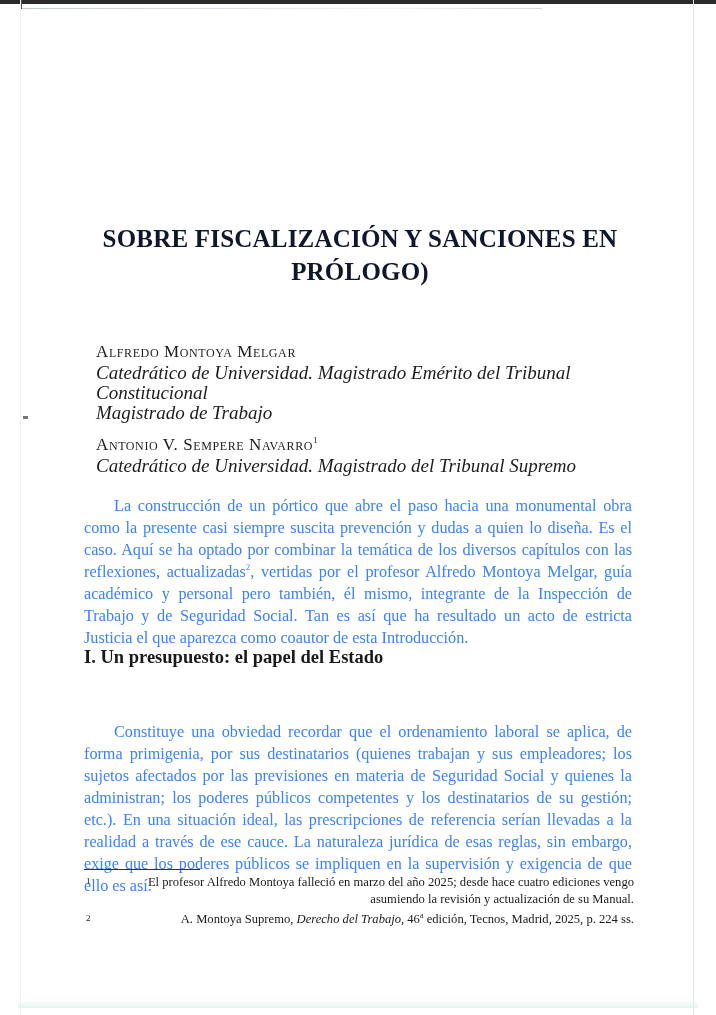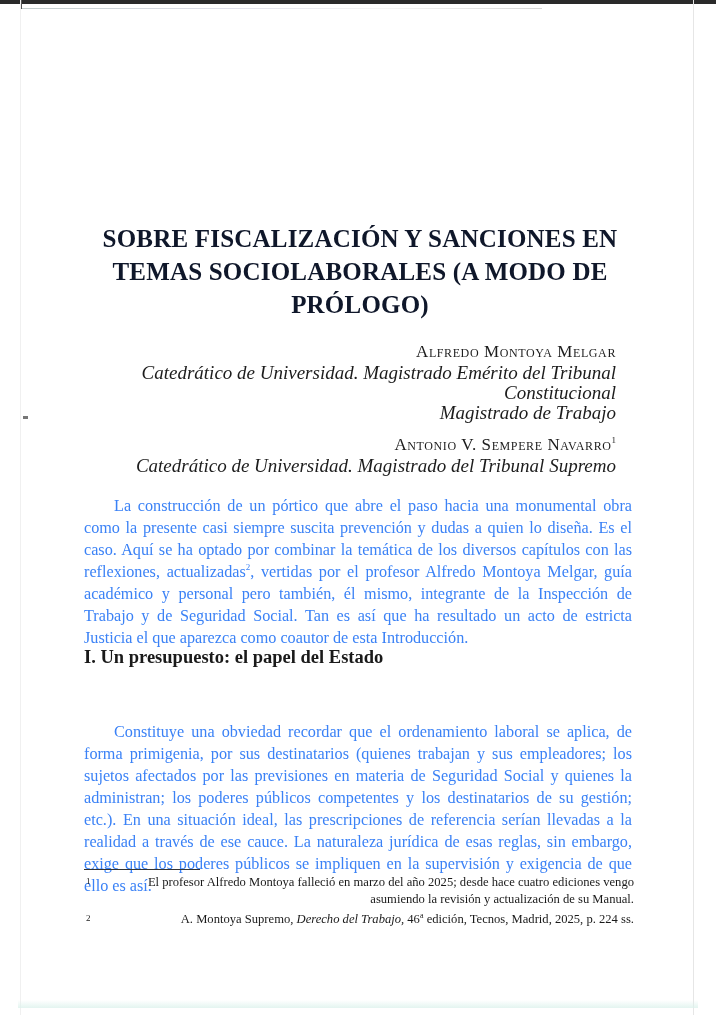--- a/index.html
+++ b/index.html
@@ -68,21 +68,21 @@
       font-weight: bold;
       font-size: 25px;
       line-height: 33px;
       letter-spacing: 0.2px;
       color: #0f172a;
     }
 
     .author-block {
       position: absolute;
       right: 100px;
-      text-align: right;
+      text-align: left;
     }
     .author-name {
       font-variant: small-caps;
       font-size: 17px;
       line-height: 22px;
       letter-spacing: 0.6px;
       color: #1c1c1c;
     }
     .author-name sup {
       font-size: 9px;
@@ -172,21 +172,20 @@
 <div class="top-edge"></div>
 <div class="top-edge-tick"></div>
 <div class="top-scan-line"></div>
 <div class="left-scan-edge"></div>
 <div class="right-scan-edge"></div>
 <div class="margin-mark"></div>
 <div class="bottom-tint"></div>
 
 <div class="title">
   <div>SOBRE FISCALIZACIÓN Y SANCIONES EN</div>
-  <div>TEMAS SOCIOLABORALES (A MODO DE</div>
   <div>PRÓLOGO)</div>
 </div>
 
 <div class="author-block" id="author-1">
   <div class="author-name"><span>Alfredo Montoya Melgar</span></div>
   <div class="author-role">Catedrático de Universidad. Magistrado Emérito del Tribunal Constitucional</div>
   <div class="author-role">Magistrado de Trabajo</div>
 </div>
 
 <div class="author-block" id="author-2">

